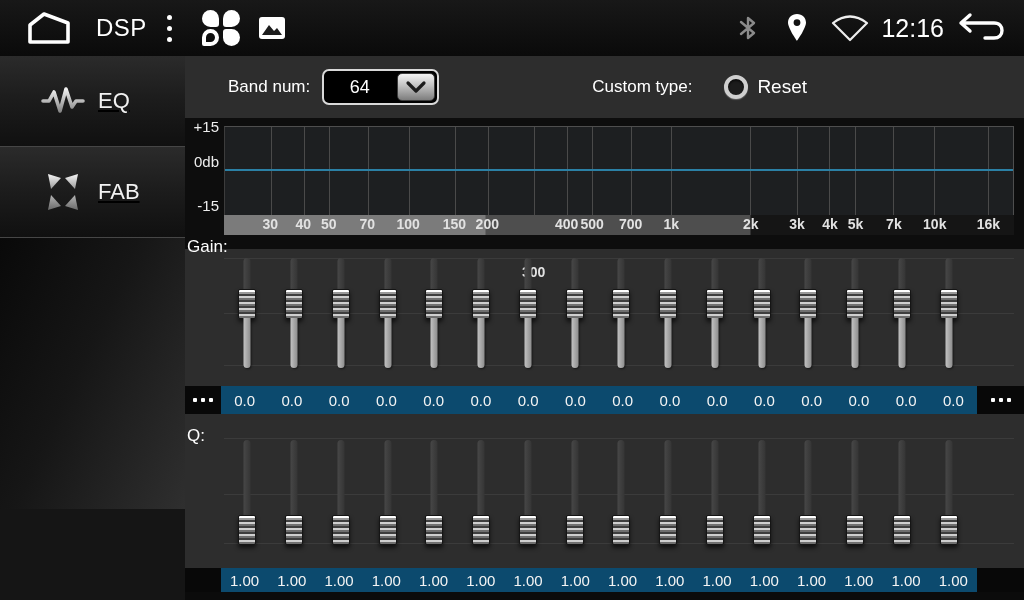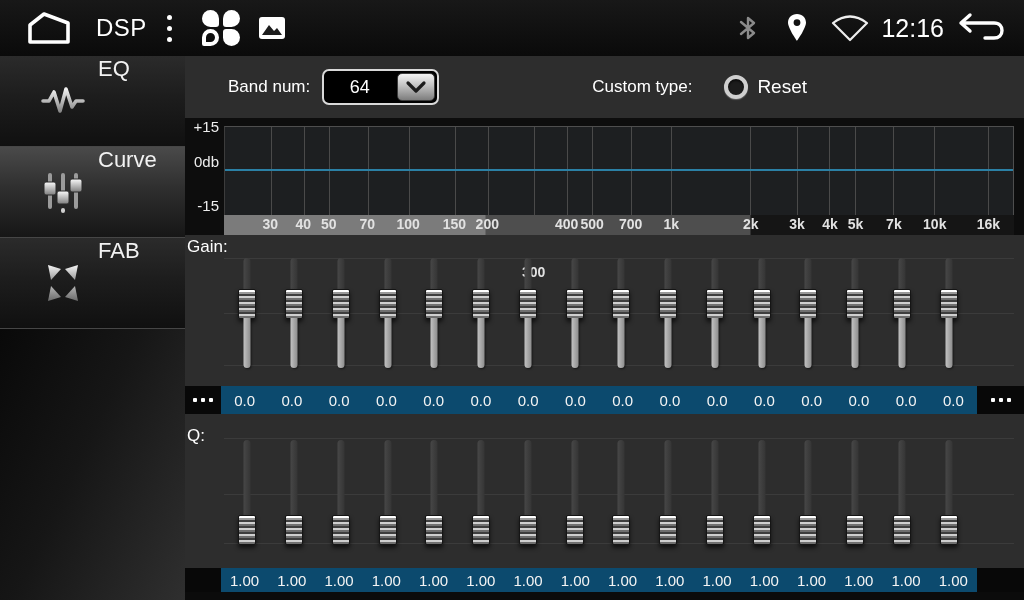--- a/index.html
+++ b/index.html
@@ -22,22 +22,22 @@
   .petal.bl{left:0;bottom:1px;background:transparent;border:4px solid #fff;width:9px;height:9px;
     border-radius:50% 50% 50% 12%;}
   .tb-gallery{margin-left:18px;}
   .tb-spacer{flex:1;}
   .tb-time{margin-left:12px;font-size:25px;color:#fff;}
   .tb-back{margin-left:12px;margin-right:18px;}
   .ml26{margin-left:26px;} .ml22{margin-left:22px;}
 
   
   .sidebar{position:absolute;top:56px;left:0;width:185px;height:544px;background:#151515;}
-  .side-item{height:90px;display:flex;border-bottom:1px solid #464646;
-    background:linear-gradient(180deg,#2b2b2b 0%,#1d1d1d 45%,#101010 100%);cursor:pointer;}
+  .side-item{height:90px;display:flex;align-items:center;border-bottom:1px solid #464646;
+    background:linear-gradient(180deg,#2b2b2b 0%,#1d1d1d 45%,#101010 100%);cursor:pointer;text-decoration:underline;}
   .side-item.selected{background:linear-gradient(180deg,#4a4a4a 0%,#2f2f2f 45%,#161616 100%);}
   .side-icon{width:46px;margin-left:40px;display:flex;align-items:center;justify-content:center;}
   .side-label{margin-left:12px;font-size:22px;color:#f2f2f2;}
   .side-fill{height:271px;background:linear-gradient(115deg,#090909 0%,#161616 45%,#2f2f2f 100%);}
 
   
   .main{position:absolute;top:56px;left:185px;width:839px;height:544px;background:#2d2d2d;}
 
   
   .controls{position:absolute;top:0;left:0;right:0;height:62px;display:flex;align-items:center;}
@@ -49,21 +49,21 @@
   .dd-band{width:117px;} .dd-custom{width:135px;margin-left:10px;}
   .dd-value{flex:1;display:flex;align-items:center;justify-content:center;color:#fff;font-size:18px;}
   .dd-btn{width:38px;margin:2px;border-radius:5px;display:flex;align-items:center;justify-content:center;
     background:linear-gradient(180deg,#f4f4f4 0%,#c2c2c2 45%,#7d7d7d 100%);border:1px solid #3c3c3c;box-sizing:border-box;}
   .radio{width:24px;height:24px;margin-left:32px;border-radius:50%;box-sizing:border-box;
     border:4px solid #cfcfcf;background:#1c1c1c;cursor:pointer;
     box-shadow:inset 0 2px 2px rgba(0,0,0,.6),0 1px 1px rgba(255,255,255,.25);}
   .reset-label{margin-left:9px;font-size:19px;color:#fff;}
 
   
-  .graph{position:absolute;top:62px;left:0;right:0;height:117px;background:#0d0d0d;}
+  .graph{position:absolute;top:62px;left:0;right:0;height:131px;background:#0d0d0d;}
   .ylabels{position:absolute;left:0;top:0;bottom:0;width:39px;}
   .yl{position:absolute;right:5px;font-size:15px;color:#ededed;}
   .yl0{top:0;} .yl1{top:35px;} .yl2{top:79px;}
   .plot{position:absolute;left:39px;right:10px;top:8px;height:89px;background:#1d1f21;
     border-top:1px solid #4e4e4e;border-left:1px solid #3c3c3c;border-right:1px solid #4e4e4e;box-sizing:border-box;}
   .plot-grid{position:absolute;inset:0;}
   .vline{position:absolute;top:0;bottom:0;width:1px;background:#4a4a4a;}
   .zero-line{position:absolute;left:0;right:0;top:42px;height:2px;background:#2b80a5;}
   .freq-strip{position:absolute;left:39px;right:10px;top:97px;height:20px;
     background:linear-gradient(90deg,#7b7b7b 0px,#7b7b7b 261px,#4e4e4e 262px,#4e4e4e 526px,#151515 527px,#151515 100%);}
@@ -163,40 +163,20 @@
           <defs>
               <linearGradient id="sg1" x1="0" y1="0" x2="0" y2="1">
             <stop offset="0" stop-color="#f2f2f2"></stop>
                 <stop offset="1" stop-color="#8a8a8a"></stop>
               </linearGradient>
             </defs>
           <path d="M3 18 H9 L14 9 L20 28 L26 6 L32 24 L36 18 H43" fill="none" stroke="url(#sg1)" stroke-width="3.6" stroke-linejoin="round" stroke-linecap="round"></path>
         </svg>
       </span>
       <span class="side-label">EQ</span>
-    </div>
-    <div class="side-item selected">
-      <span class="side-icon">
-        <svg width="42" height="44" viewBox="0 0 42 44">
-          <defs>
-              <linearGradient id="sg2" x1="0" y1="0" x2="0" y2="1">
-            <stop offset="0" stop-color="#fafafa"></stop>
-                <stop offset="1" stop-color="#7e7e7e"></stop>
-              </linearGradient>
-            </defs>
-          <rect x="6" y="3" width="4" height="36" rx="2" fill="#9b9b9b"></rect>
-          <rect x="19" y="3" width="4" height="30" rx="2" fill="#9b9b9b"></rect>
-          <rect x="32" y="3" width="4" height="36" rx="2" fill="#9b9b9b"></rect>
-          <rect x="2" y="12" width="12" height="13" rx="2" fill="url(#sg2)" stroke="#2a2a2a"></rect>
-          <rect x="15" y="21" width="12" height="13" rx="2" fill="url(#sg2)" stroke="#2a2a2a"></rect>
-          <rect x="19" y="38" width="4" height="5" rx="2" fill="#cfcfcf"></rect>
-          <rect x="28" y="9" width="12" height="13" rx="2" fill="url(#sg2)" stroke="#2a2a2a"></rect>
-        </svg>
-      </span>
-      <span class="side-label">Curve</span>
     </div>
     <div class="side-item">
       <span class="side-icon">
         <svg width="42" height="40" viewBox="0 0 42 40">
           <defs>
               <linearGradient id="sg3" x1="0" y1="0" x2="0" y2="1">
             <stop offset="0" stop-color="#f5f5f5"></stop>
                 <stop offset="1" stop-color="#9a9a9a"></stop>
               </linearGradient>
           <linearGradient id="sg4" x1="0" y1="0" x2="0" y2="1">

